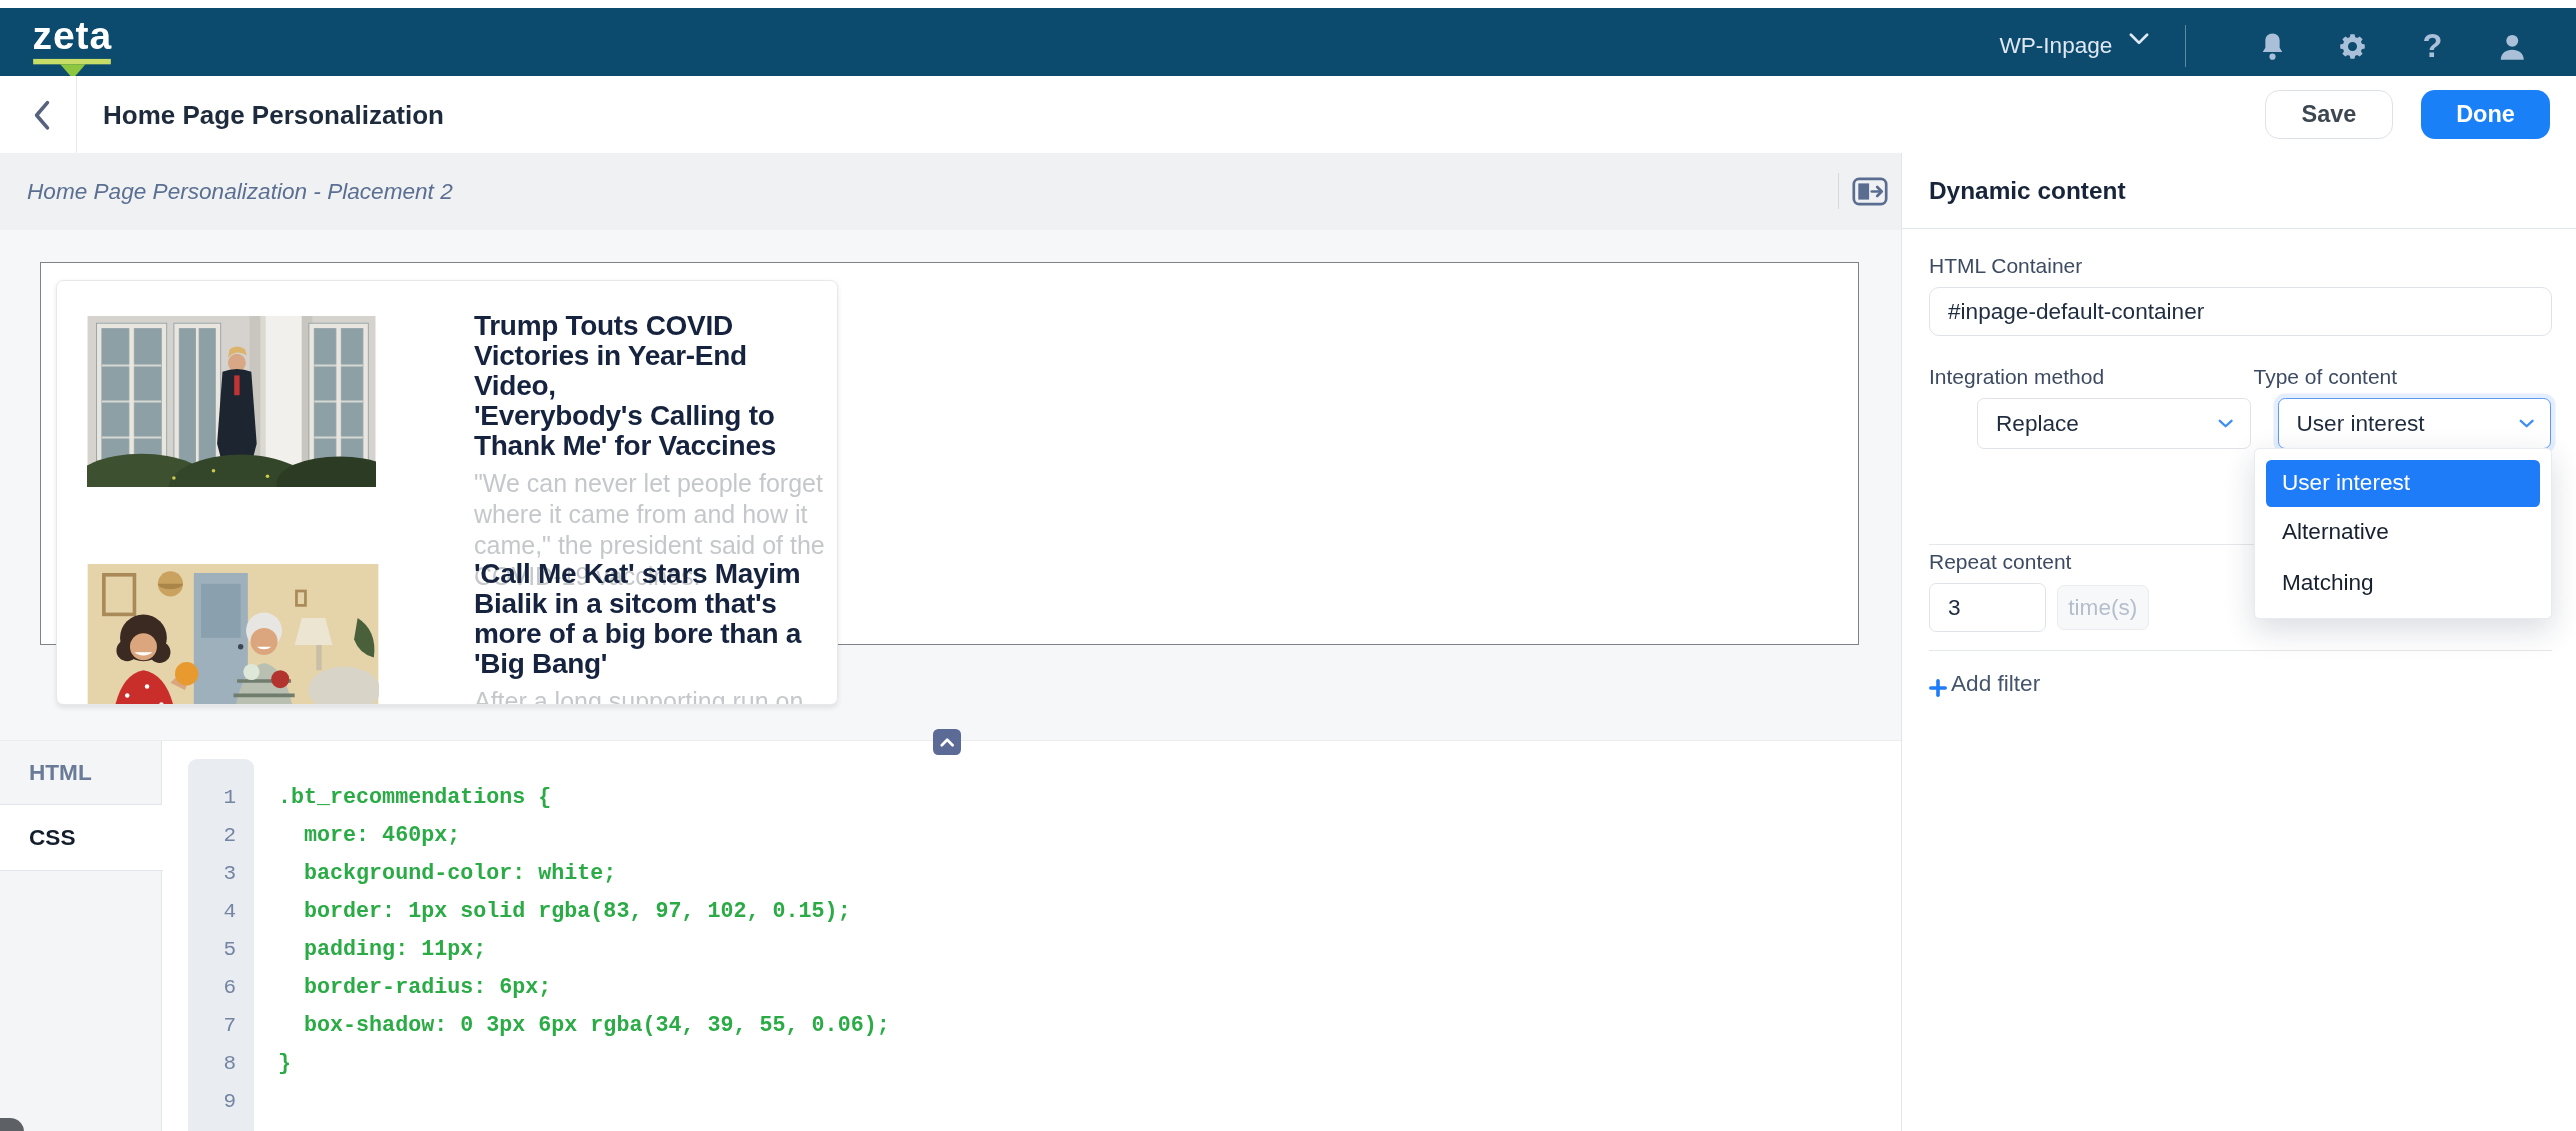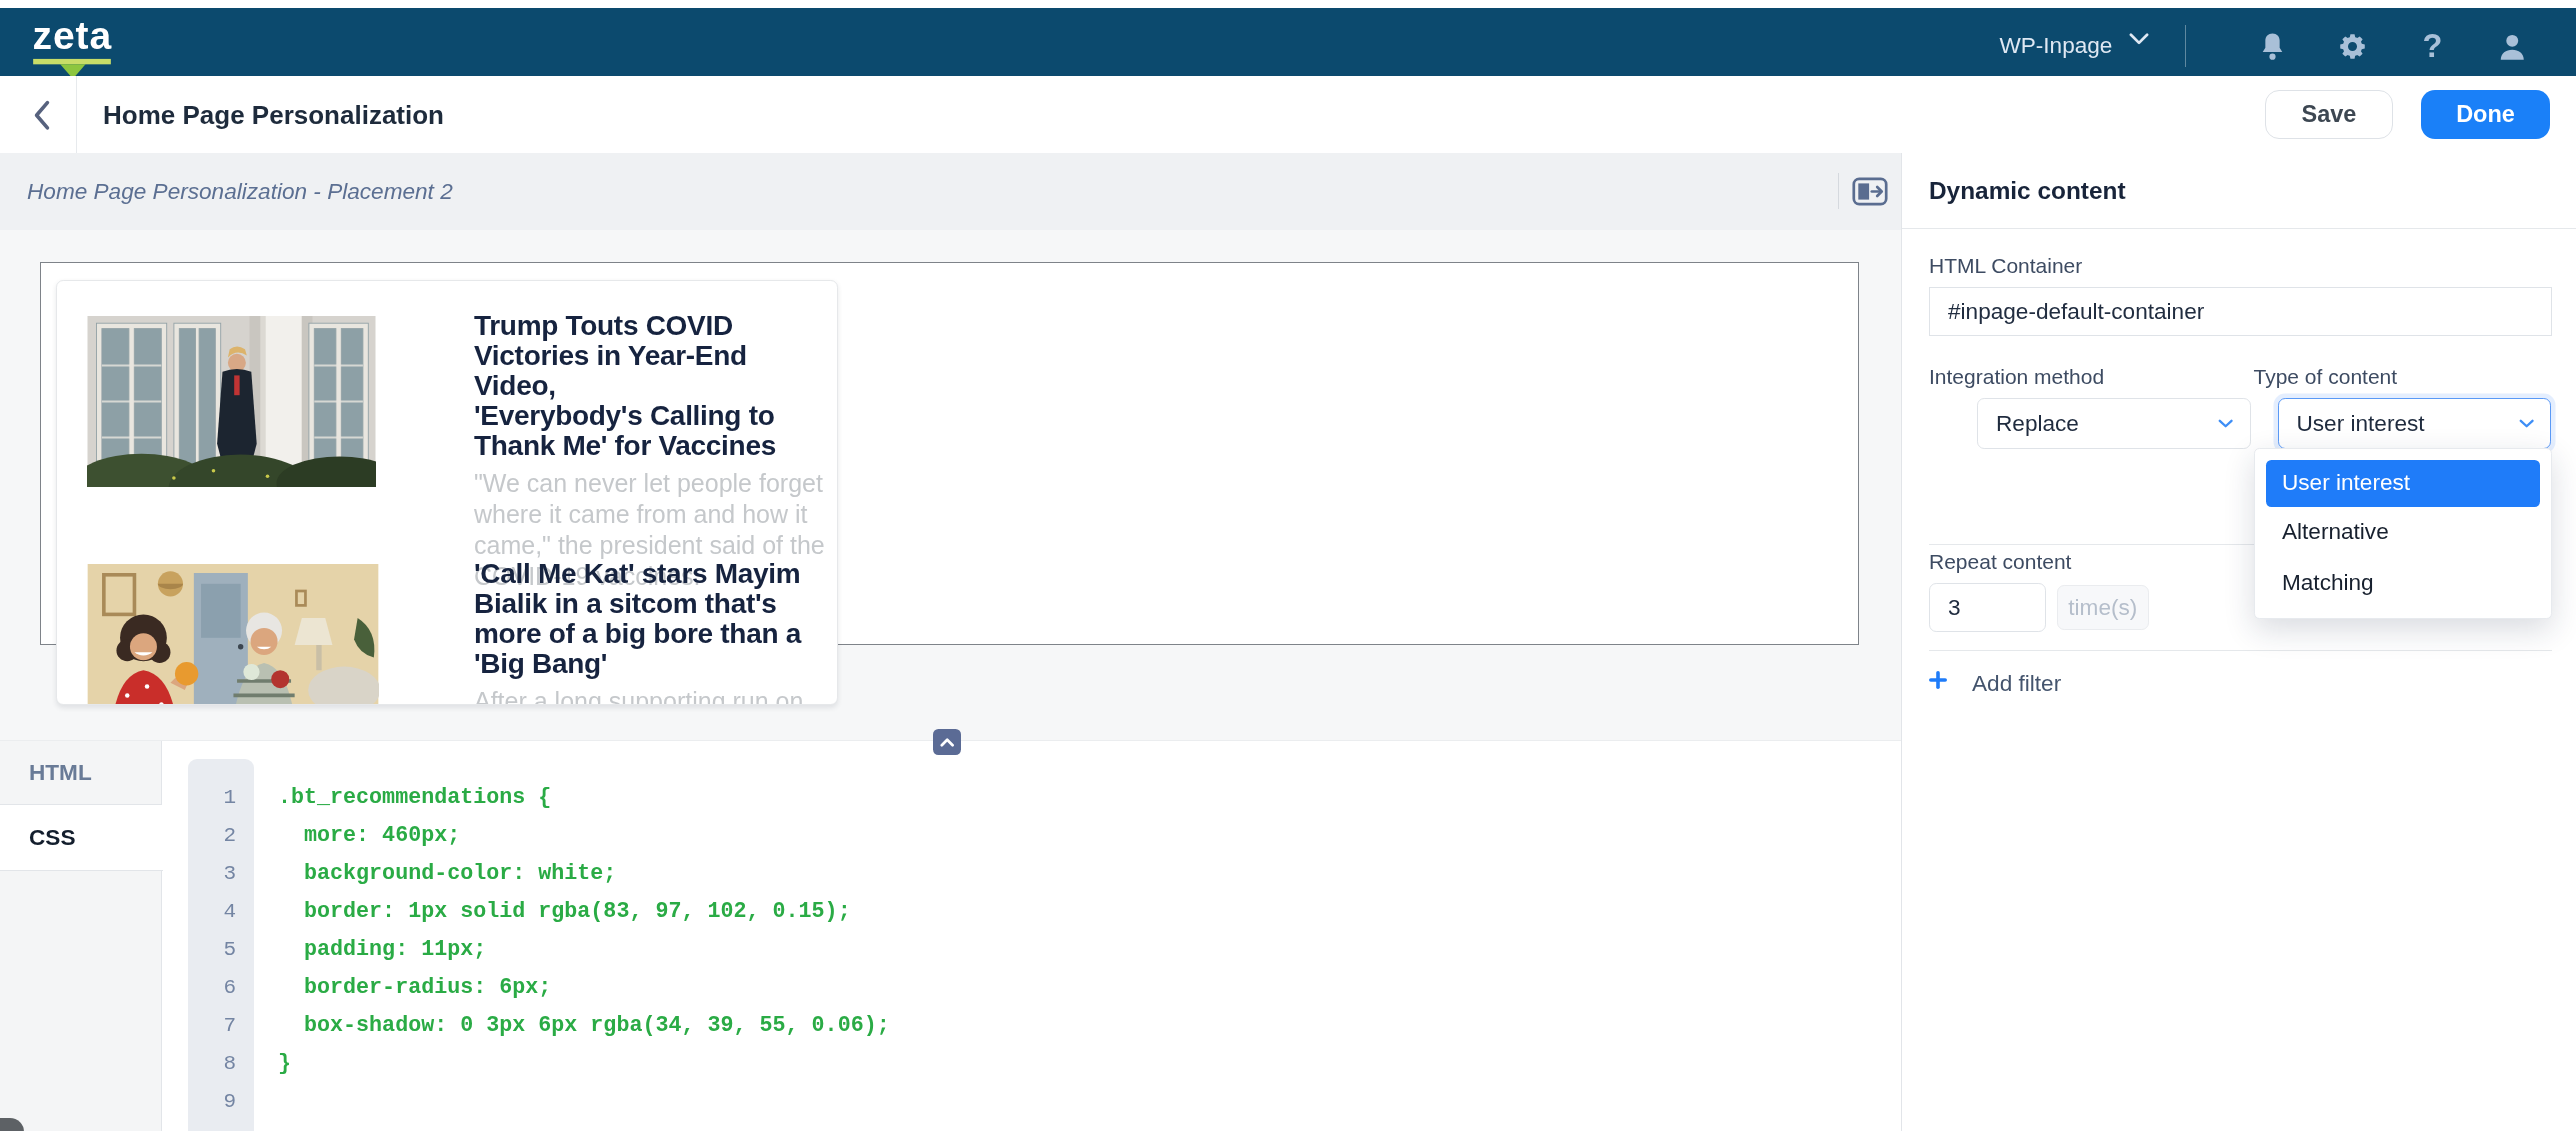--- a/index.html
+++ b/index.html
@@ -61,37 +61,37 @@
           font-size:21.7px; font-weight:bold; color:#2aab45; }
   .code div { height:38px; line-height:38px; white-space:pre; }
   .corner-widget { position:absolute; left:0; bottom:0; width:23.5px; height:14.4px; background:#5d6165; border-radius:0 14.4px 0 0; }
 
   
   .sidebar { position:absolute; left:1901px; top:153px; width:675px; height:978px; background:#fff; border-left:0.9px solid #e2e5e9; }
   .sb-heading { height:76px; border-bottom:0.9px solid #e5e8eb; display:flex; align-items:center; padding-left:27px;
                 font-size:24.4px; font-weight:600; color:#18243a; }
   .sb-body { padding:25px 25px 0 27px; }
   .sb-label { font-size:21px; font-weight:500; color:#3d4b62; }
-  .sb-input { margin-top:9px; width:623px; height:49px; border:0.9px solid #dfe3e8; border-radius:0;
+  .sb-input { margin-top:9px; width:623px; height:49px; border:0.9px solid #dfe3e8; border-radius:10px;
               padding:0 18px; font-size:22.6px; color:#212d40; font-family:"Liberation Sans","DejaVu Sans",sans-serif; background:#fff; }
   .sb-row { display:flex; gap:27px; margin-top:29px; }
   .sb-col { width:298px; }
   .select { margin-top:9px; width:298px; height:51px; border:0.9px solid #dfe3e8; border-radius:7.2px; background:#fff;
             display:flex; align-items:center; justify-content:space-between; padding:0 16.2px 0 18px;
             font-size:22.6px; color:#1f2b3e; cursor:pointer; }
   .select.focused { border:1.8px solid #5a99f6; box-shadow:0 0 0 4.5px rgba(77,144,245,0.15); }
   .sb-divider { margin-top:95px; width:623px; border-top:0.9px solid #e5e8eb; }
   .sb-divider2 { margin-top:18px; width:623px; border-top:0.9px solid #e5e8eb; }
   .repeat-label { margin-top:5.4px; }
   .repeat-row { display:flex; align-items:center; gap:10.8px; margin-top:9px; }
   .repeat-input { width:117px; height:49px; border:0.9px solid #dfe3e8; border-radius:7.2px; padding:0 18px;
                   font-size:22.6px; color:#212d40; font-family:"Liberation Sans","DejaVu Sans",sans-serif; }
   .repeat-unit { width:92px; height:45px; background:#f7f8fa; border:0.9px solid #eaecef; border-radius:7.2px;
                  display:flex; align-items:center; justify-content:center; font-size:22.6px; color:#b5becb; }
-  .add-filter { margin-top:20px; display:flex; align-items:flex-start; gap:25px; cursor:pointer; }
+  .add-filter { margin-top:20px; display:flex; align-items:flex-end; gap:4px; cursor:pointer; }
   .add-filter span { font-size:22.6px; font-weight:500; color:#44546d; }
 
   .dropdown-menu { position:absolute; left:352px; top:295px; width:298px; height:171px; background:#fff; z-index:20;
                    border:0.9px solid #e7eaee; border-radius:5.4px; box-shadow:0 10.8px 31px rgba(25,39,70,0.16); padding:10.8px; }
   .menu-item { height:51px; display:flex; align-items:center; padding-left:16.2px; font-size:22.6px; color:#17202e; cursor:pointer; }
   .menu-item.selected { height:47px; background:#1f7cf9; color:#fff; border-radius:5.4px; font-weight:500; }
 </style>
 </head>
 <body>
 

